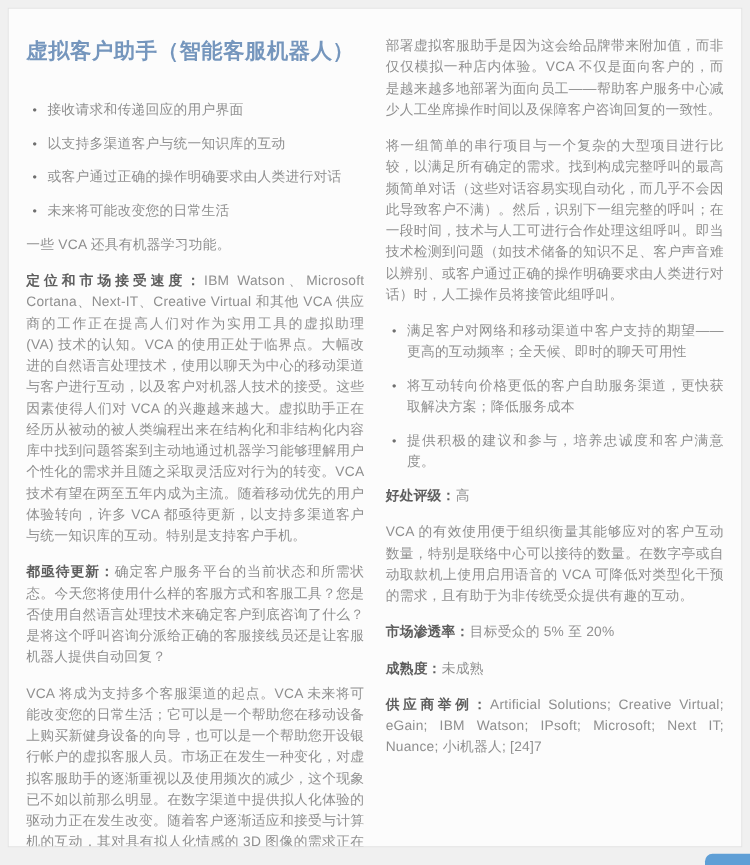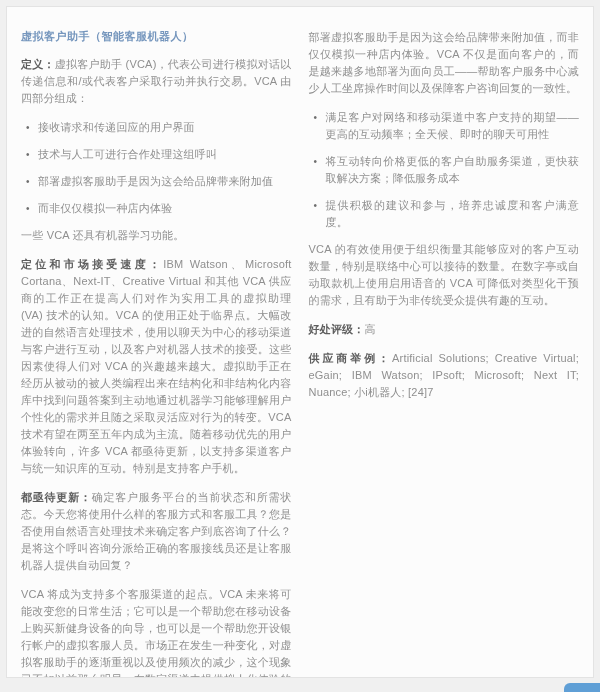--- a/index.html
+++ b/index.html
@@ -15,25 +15,25 @@
     left: 6px; top: 6px;
     width: 588px; height: 672px;
     background: #fcfcfc;
     border: 1px solid #e3e3e3;
     padding: 22px 14px 10px 14px;
     overflow: hidden;
   }
   .columns { display: flex; gap: 17px; position: relative; }
   .col { flex: 1; min-width: 0; }
   .doc-title {
-    font-size: 11px;
+    font-size: 17px;
     font-weight: bold;
     color: #7596bd;
     letter-spacing: 0.5px;
-    margin: 0 0 12px 0;
+    margin: 0 0 28px 0;
   }
   .analyst {
     font-size: 11px;
     font-style: italic;
     color: #9a9a9a;
     margin: 0 0 14px 0;
   }
   .para {
     font-size: 11px;
     line-height: 17px;
@@ -69,71 +69,73 @@
 </head>
 <body>
 
 <div class="card">
   <div class="columns">
 
     <div class="col">
       <h1 class="doc-title">虚拟客户助手（智能客服机器人）</h1>
 
 
-      <p class="para"><b>定义：</b><span>虚拟客户助手 (VCA)，代表公司进行模拟对话以传递信息和/或代表客户采取行动并执行交易。VCA 由四部分组成：</span></p>
 
       <div class="bullet-item">
         <span class="bullet">•</span>
         <span class="bullet-text">接收请求和传递回应的用户界面</span>
       </div>
       <div class="bullet-item">
         <span class="bullet">•</span>
-        <span class="bullet-text">技术与人工可进行合作处理这组呼叫</span>
+        <span class="bullet-text">以支持多渠道客户与统一知识库的互动</span>
       </div>
       <div class="bullet-item">
         <span class="bullet">•</span>
-        <span class="bullet-text">部署虚拟客服助手是因为这会给品牌带来附加值</span>
+        <span class="bullet-text">或客户通过正确的操作明确要求由人类进行对话</span>
       </div>
       <div class="bullet-item">
         <span class="bullet">•</span>
-        <span class="bullet-text">而非仅仅模拟一种店内体验</span>
+        <span class="bullet-text">未来将可能改变您的日常生活</span>
       </div>
 
       <p class="para">一些 VCA 还具有机器学习功能。</p>
 
       <p class="para"><b>定位和市场接受速度：</b><span>IBM Watson、Microsoft Cortana、Next-IT、Creative Virtual 和其他 VCA 供应商的工作正在提高人们对作为实用工具的虚拟助理 (VA) 技术的认知。VCA 的使用正处于临界点。大幅改进的自然语言处理技术，使用以聊天为中心的移动渠道与客户进行互动，以及客户对机器人技术的接受。这些因素使得人们对 VCA 的兴趣越来越大。虚拟助手正在经历从被动的被人类编程出来在结构化和非结构化内容库中找到问题答案到主动地通过机器学习能够理解用户个性化的需求并且随之采取灵活应对行为的转变。VCA 技术有望在两至五年内成为主流。随着移动优先的用户体验转向，许多 VCA 都亟待更新，以支持多渠道客户与统一知识库的互动。特别是支持客户手机。</span></p>
 
       <p class="para"><b>都亟待更新：</b><span>确定客户服务平台的当前状态和所需状态。今天您将使用什么样的客服方式和客服工具？您是否使用自然语言处理技术来确定客户到底咨询了什么？是将这个呼叫咨询分派给正确的客服接线员还是让客服机器人提供自动回复？</span></p>
 
       <p class="para">VCA 将成为支持多个客服渠道的起点。VCA 未来将可能改变您的日常生活；它可以是一个帮助您在移动设备上购买新健身设备的向导，也可以是一个帮助您开设银行帐户的虚拟客服人员。市场正在发生一种变化，对虚拟客服助手的逐渐重视以及使用频次的减少，这个现象已不如以前那么明显。在数字渠道中提供拟人化体验的驱动力正在发生改变。随着客户逐渐适应和接受与计算机的互动，其对具有拟人化情感的 3D 图像的需求正在减少。公司</p>
     </div>
 
     <div class="col">
       <p class="para">部署虚拟客服助手是因为这会给品牌带来附加值，而非仅仅模拟一种店内体验。VCA 不仅是面向客户的，而是越来越多地部署为面向员工——帮助客户服务中心减少人工坐席操作时间以及保障客户咨询回复的一致性。</p>
 
+      <p class="para">将一组简单的串行项目与一个复杂的大型项目进行比较，以满足所有确定的需求。找到构成完整呼叫的最高频简单对话（这些对话容易实现自动化，而几乎不会因此导致客户不满）。然后，识别下一组完整的呼叫；在一段时间，技术与人工可进行合作处理这组呼叫。即当技术检测到问题（如技术储备的知识不足、客户声音难以辨别、或客户通过正确的操作明确要求由人类进行对话）时，人工操作员将接管此组呼叫。</p>
 
 
       <div class="bullet-item">
         <span class="bullet">•</span>
         <span class="bullet-text">满足客户对网络和移动渠道中客户支持的期望——更高的互动频率；全天候、即时的聊天可用性</span>
       </div>
       <div class="bullet-item">
         <span class="bullet">•</span>
         <span class="bullet-text">将互动转向价格更低的客户自助服务渠道，更快获取解决方案；降低服务成本</span>
       </div>
       <div class="bullet-item">
         <span class="bullet">•</span>
         <span class="bullet-text">提供积极的建议和参与，培养忠诚度和客户满意度。</span>
       </div>
 
+      <p class="para"><b>好处评级：</b><span>高</span></p>
+
       <p class="para">VCA 的有效使用便于组织衡量其能够应对的客户互动数量，特别是联络中心可以接待的数量。在数字亭或自动取款机上使用启用语音的 VCA 可降低对类型化干预的需求，且有助于为非传统受众提供有趣的互动。</p>
 
-      <p class="para"><b>好处评级：</b><span>高</span></p>
+      <p class="para"><b>市场渗透率：</b><span>目标受众的 5% 至 20%</span></p>
 
-
+      <p class="para"><b>成熟度：</b><span>未成熟</span></p>
 
       <p class="para"><b>供应商举例：</b><span>Artificial Solutions; Creative Virtual; eGain; IBM Watson; IPsoft; Microsoft; Next IT; Nuance; 小i机器人; [24]7</span></p>
 
     </div>
 
   </div>
 </div>
 
 <div class="corner-accent"></div>
 

